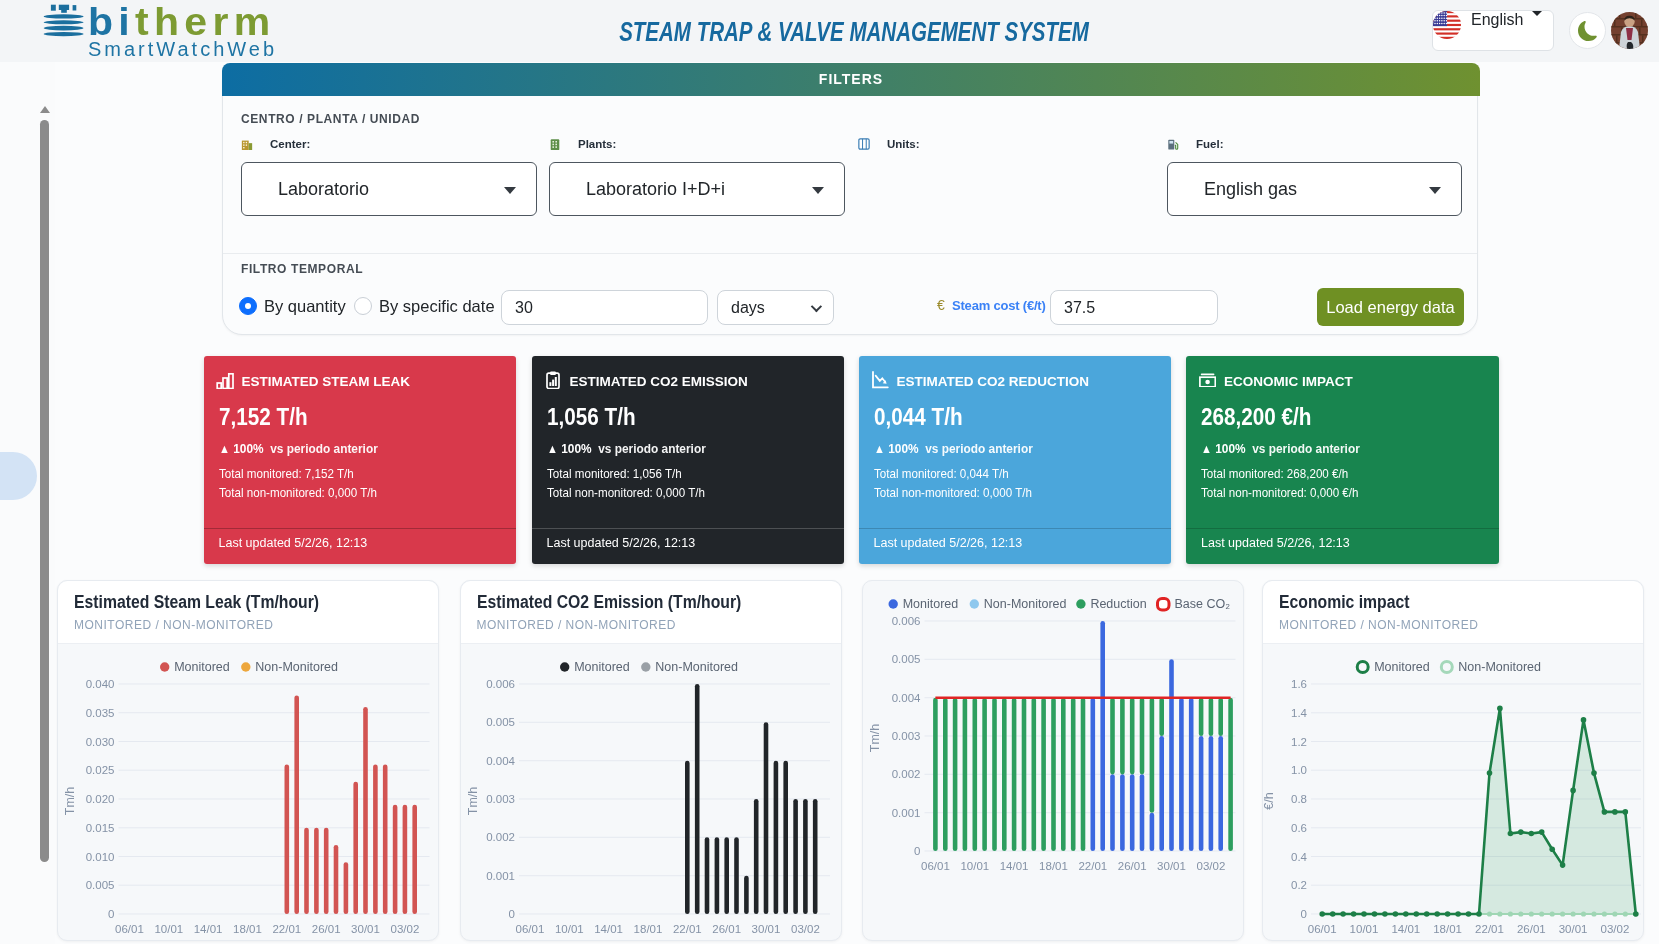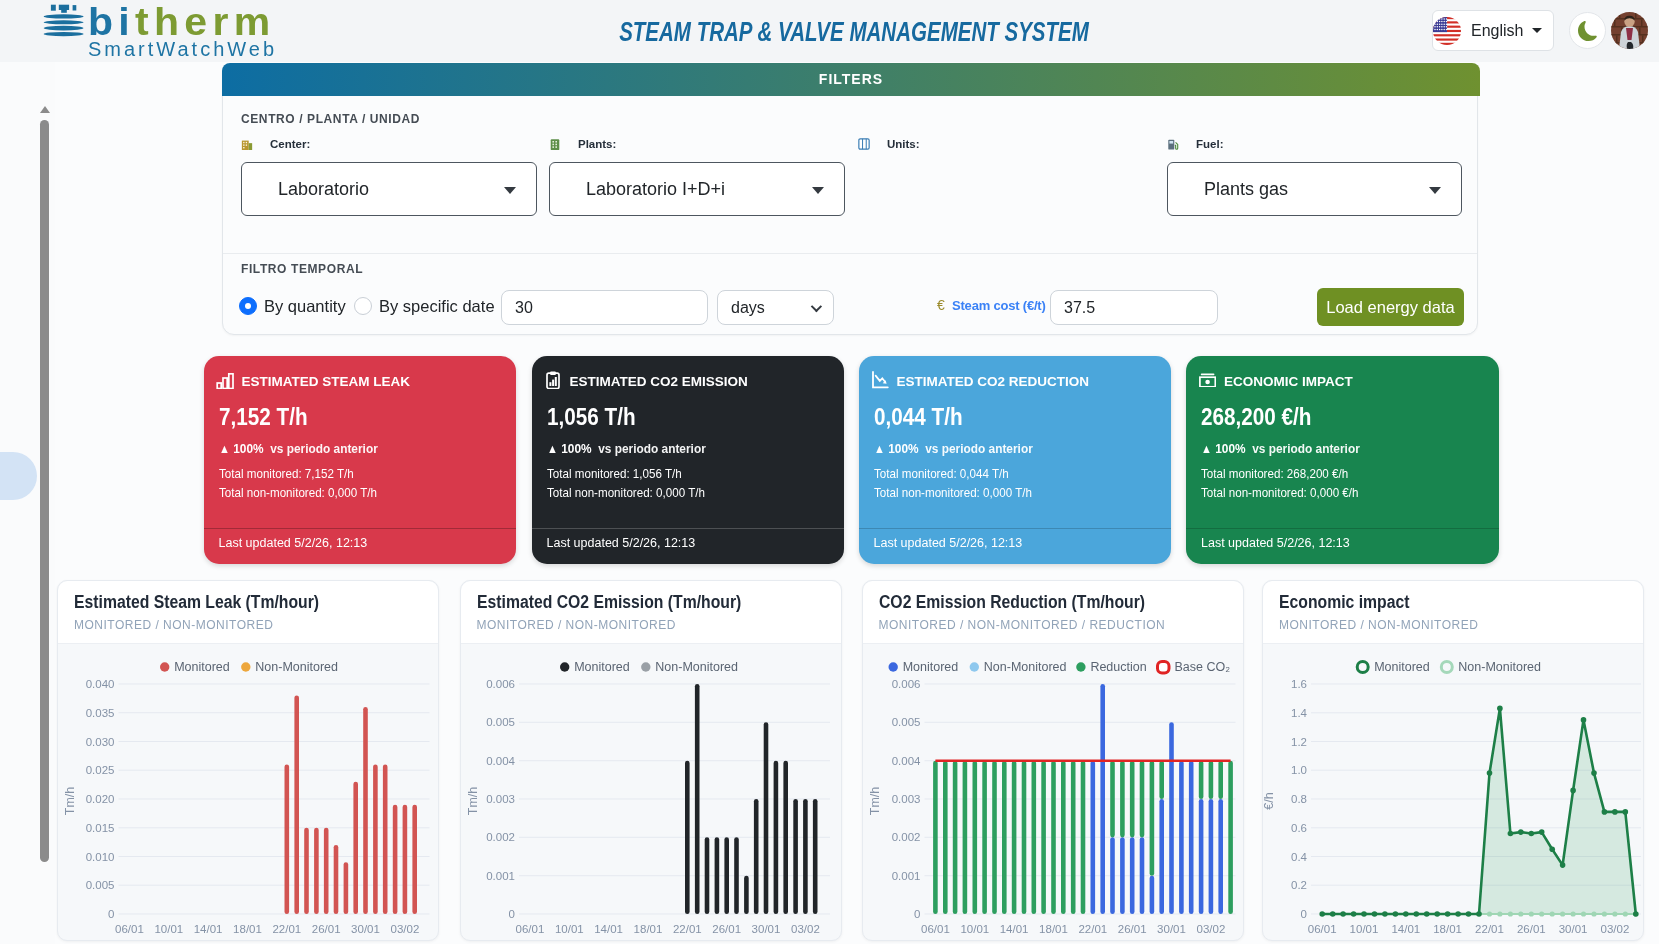--- a/index.html
+++ b/index.html
@@ -1,29 +1,29 @@
 <!DOCTYPE html>
 <html><head><meta charset="utf-8"><title>SmartWatchWeb</title><style>
 
 *{margin:0;padding:0;box-sizing:border-box}
 html,body{width:1659px;height:944px;overflow:hidden}
 body{font-family:"Liberation Sans",sans-serif;background:#fbfcfd;position:relative}
 .abs{position:absolute}
 .hdr{position:absolute;left:0;top:0;width:1659px;height:62px;background:#f3f5f7}
 .title{position:absolute;top:17px;left:854px;font-size:27px;font-weight:bold;font-style:italic;color:#16699f;transform:translateX(-50%) scaleX(0.76);white-space:nowrap}
-.langbtn{position:absolute;left:1432px;top:10px;width:122px;height:41px;background:#fff;border:1px solid #dee2e6;border-radius:6px;display:flex;align-items:center;}
+.langbtn{position:absolute;left:1432px;top:10px;width:122px;height:41px;background:#fff;border:1px solid #dee2e6;border-radius:6px;display:flex;}
 .circbtn{position:absolute;top:12px;width:37px;height:37px;border-radius:50%;background:#fff;border:1px solid #e3e6ea;display:flex;align-items:center;justify-content:center}
-.panel{position:absolute;left:222px;top:63px;width:1256px;height:272px;background:#fbfcfd;border:1px solid #e2e6ea;border-radius:12px;box-shadow:0 1px 2px rgba(0,0,0,0.04)}
+.panel{position:absolute;left:222px;top:63px;width:1256px;height:272px;background:#fbfcfd;border:1px solid #e2e6ea;border-radius:20px;box-shadow:0 1px 2px rgba(0,0,0,0.04)}
 .panelhead{position:absolute;left:-1px;top:-1px;width:1258px;height:33px;border-radius:8px 8px 0 0;background:linear-gradient(90deg,#0d6da3,#6f9130);color:#fff;font-size:14px;font-weight:bold;letter-spacing:1px;text-align:center;line-height:33px}
 .seclabel{font-size:12px;font-weight:bold;color:#454c54;letter-spacing:0.6px}
 .fldlabel{font-size:11.5px;font-weight:bold;color:#252f3a;display:flex;align-items:center;gap:17px}
 .select{position:absolute;top:98px;height:54px;background:#fff;border:1px solid #4d565f;border-radius:6px;font-size:18px;color:#212529;display:flex;align-items:center;padding-left:36px}
 .select:after{content:"";position:absolute;right:20px;top:24px;border-left:6px solid transparent;border-right:6px solid transparent;border-top:7px solid #343a40}
 .inp{position:absolute;top:226px;height:35px;background:#fff;border:1px solid #ced4da;border-radius:8px;font-size:16px;color:#212529;display:flex;align-items:center;padding-left:13px}
-.kpi{position:absolute;top:356px;width:312.5px;height:208px;border-radius:15px;color:#fff;box-shadow:0 2px 5px rgba(0,0,0,0.15)}
+.kpi{position:absolute;top:356px;width:312.5px;height:208px;border-radius:3px;color:#fff;box-shadow:0 2px 5px rgba(0,0,0,0.15)}
 .kpi .ktitle{position:absolute;left:38px;top:18px;font-size:13.5px;font-weight:bold;letter-spacing:0px}
 .kpi .kval{position:absolute;left:15px;top:48px;font-size:23px;font-weight:bold;transform:scaleX(0.9);transform-origin:left}
 .kpi .ktrend{position:absolute;left:15px;top:85px;font-size:13.5px;font-weight:bold;transform:scaleX(0.88);transform-origin:left}
 .kpi .ktot{position:absolute;left:15px;top:108px;font-size:13.5px;line-height:19px;transform:scaleX(0.86);transform-origin:left}
 .kpi .kfoot{position:absolute;left:0;bottom:0;width:100%;height:36px;font-size:12.5px;padding:7px 8px 0 15px}
 .ccard{position:absolute;top:580px;width:382px;height:361px;background:#f6f8fa;border:1px solid #e7ebf0;border-radius:10px;box-shadow:0 1px 3px rgba(0,0,0,0.05);overflow:hidden}
 .chead{height:63px;background:#fff;border-bottom:1px solid #eceff3;border-radius:10px 10px 0 0;padding:11px 0 0 16px}
 .ctitle{font-size:18px;font-weight:bold;color:#222b38;transform:scaleX(0.875);transform-origin:left;white-space:nowrap}
 .csub{font-size:12px;color:#91a3b8;letter-spacing:0.5px;margin-top:5px;white-space:nowrap}
 
@@ -180,21 +180,21 @@
       <span>Units:</span>
     </div>
 <div class="abs fldlabel" style="left:944px;top:74px">
       <svg width="12" height="12" viewBox="0 0 14 14">
         <rect x="1.5" y="2" width="7" height="11.5" rx="1" fill="#5c707e"></rect>
         <rect x="2.8" y="3.5" width="4.4" height="3" fill="#cfe3f0"></rect>
         <path d="M10 5 l2.5 2.5 v4.5 a1.2 1.2 0 0 1 -2.4 0 v-3.5 h-1" fill="none" stroke="#4a8a3a" stroke-width="1.3"></path>
       </svg>
       <span>Fuel:</span>
     </div>
-<div class="select" style="left:944px;width:295px">Plants gas</div>
+<div class="select" style="left:944px;width:295px">English gas</div>
 <div class="abs" style="left:0;top:189px;width:1254px;height:1px;background:#e9ecef"></div>
 <div class="abs seclabel" style="left:18px;top:198px">FILTRO TEMPORAL</div>
 <div class="abs" style="left:16px;top:233px;width:18px;height:18px;border-radius:50%;background:#0d6efd;border:1px solid #0d6efd"></div>
 <div class="abs" style="left:22px;top:239px;width:6px;height:6px;border-radius:50%;background:#fff"></div>
 <div class="abs" style="left:41px;top:233px;font-size:16.5px;color:#212529">By quantity</div>
 <div class="abs" style="left:131px;top:233px;width:18px;height:18px;border-radius:50%;background:#fff;border:1px solid #c9cfd6"></div>
 <div class="abs" style="left:156px;top:233px;font-size:16.5px;color:#212529">By specific date</div>
 <div class="inp" style="left:278px;width:207px">30</div>
 <div class="inp" style="left:494px;width:117px">days<span style="position:absolute;right:14px;top:13px;width:8px;height:8px;border-right:2px solid #343a40;border-bottom:2px solid #343a40;transform:rotate(45deg) translateY(-2px)"></span></div>
 <div class="abs" style="left:714px;top:233px;font-size:14px;color:#9a8a2a">€</div>
@@ -358,24 +358,20 @@
       <rect x="292.9" y="218.0" width="4.6" height="115.0" rx="2.3" fill="#212529"></rect>
       <rect x="302.7" y="141.3" width="4.6" height="191.7" rx="2.3" fill="#212529"></rect>
       <rect x="312.6" y="179.7" width="4.6" height="153.3" rx="2.3" fill="#212529"></rect>
       <rect x="322.4" y="179.7" width="4.6" height="153.3" rx="2.3" fill="#212529"></rect>
       <rect x="332.3" y="218.0" width="4.6" height="115.0" rx="2.3" fill="#212529"></rect>
       <rect x="342.1" y="218.0" width="4.6" height="115.0" rx="2.3" fill="#212529"></rect>
       <rect x="351.9" y="218.0" width="4.6" height="115.0" rx="2.3" fill="#212529"></rect>
 </svg>
 </div>
 <div class="ccard" style="left:861.5px">
-<div class="chead">
-      <div class="ctitle">CO2 Emission Reduction (Tm/hour)</div>
-      <div class="csub">MONITORED / NON-MONITORED / REDUCTION</div>
-    </div>
 <svg width="382" height="337" viewBox="0 63 382 337" style="display:block">
 <circle cx="30.2" cy="86.0" r="4.7" fill="#3b68df"></circle>
       <text x="39.7" y="90.2" font-size="12.5" fill="#5a6472">Monitored</text>
       <circle cx="111.3" cy="86.0" r="4.7" fill="#8ec8ee"></circle>
       <text x="120.8" y="90.2" font-size="12.5" fill="#5a6472">Non-Monitored</text>
       <circle cx="217.9" cy="86.0" r="4.7" fill="#2d9e5f"></circle>
       <text x="227.4" y="90.2" font-size="12.5" fill="#5a6472">Reduction</text>
       <rect x="294.5" y="80.5" width="11.5" height="11.5" rx="4.5" fill="#fff" stroke="#e02424" stroke-width="3"></rect>
       <text x="311.5" y="90.2" font-size="12.5" fill="#5a6472">Base CO₂</text>
 <line x1="61.5" y1="333.0" x2="372.5" y2="333.0" stroke="#e5e9f0" stroke-width="1"></line>

